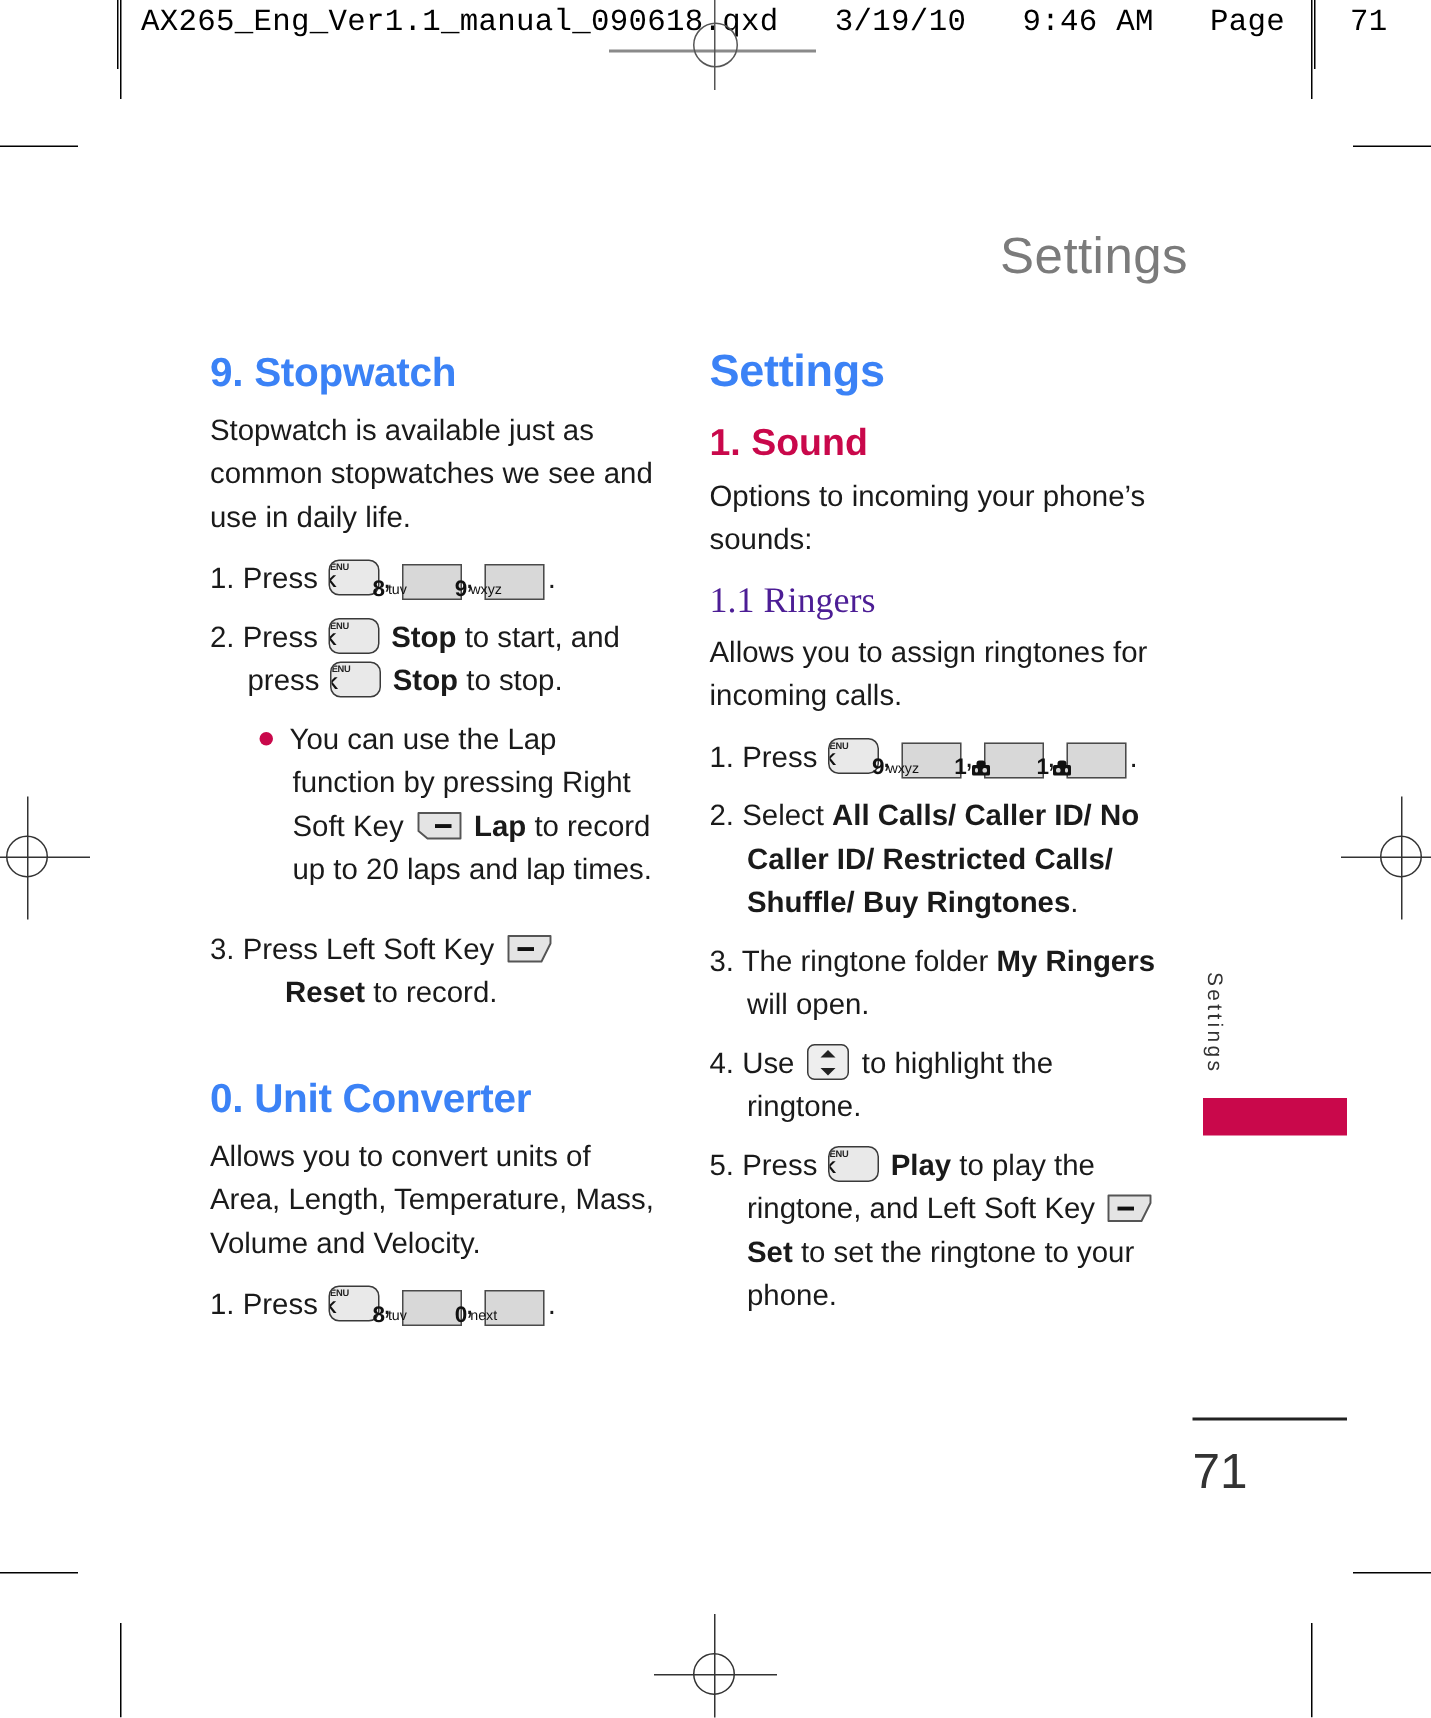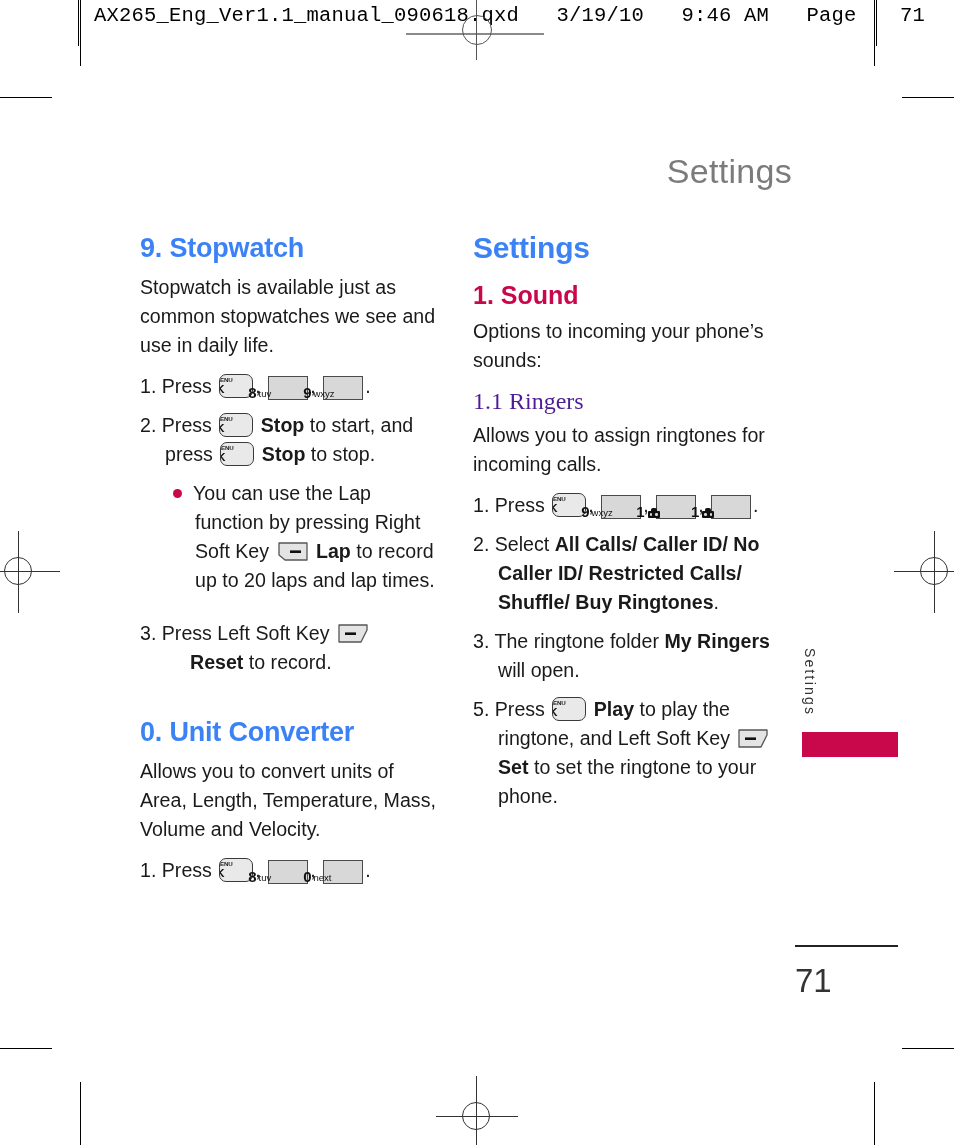--- a/index.html
+++ b/index.html
@@ -426,20 +426,29 @@
       <b>All Calls/ Caller ID/ No Caller ID/ Restricted Calls/ Shuffle/ Buy Ringtones</b><span>.</span>
     </div>
 
     <div class="step">
       <span>3.</span>
       <span>The ringtone folder</span>
       <b>My Ringers</b>
       <span>will open.</span>
     </div>
 
+    <div class="step">
+      <span>4.</span>
+      <span>Use</span>
+      <span class="key k-nav">
+        <span class="up"></span>
+        <span class="dn"></span>
+      </span>
+      <span>to highlight the ringtone.</span>
+    </div>
 
     <div class="step">
       <span>5.</span>
       <span>Press</span>
       <span class="key k-menuok">
         <span class="m">MENU</span>
         <span class="o">OK</span>
       </span>
       <b>Play</b>
       <span>to play the ringtone, and Left Soft Key</span>

